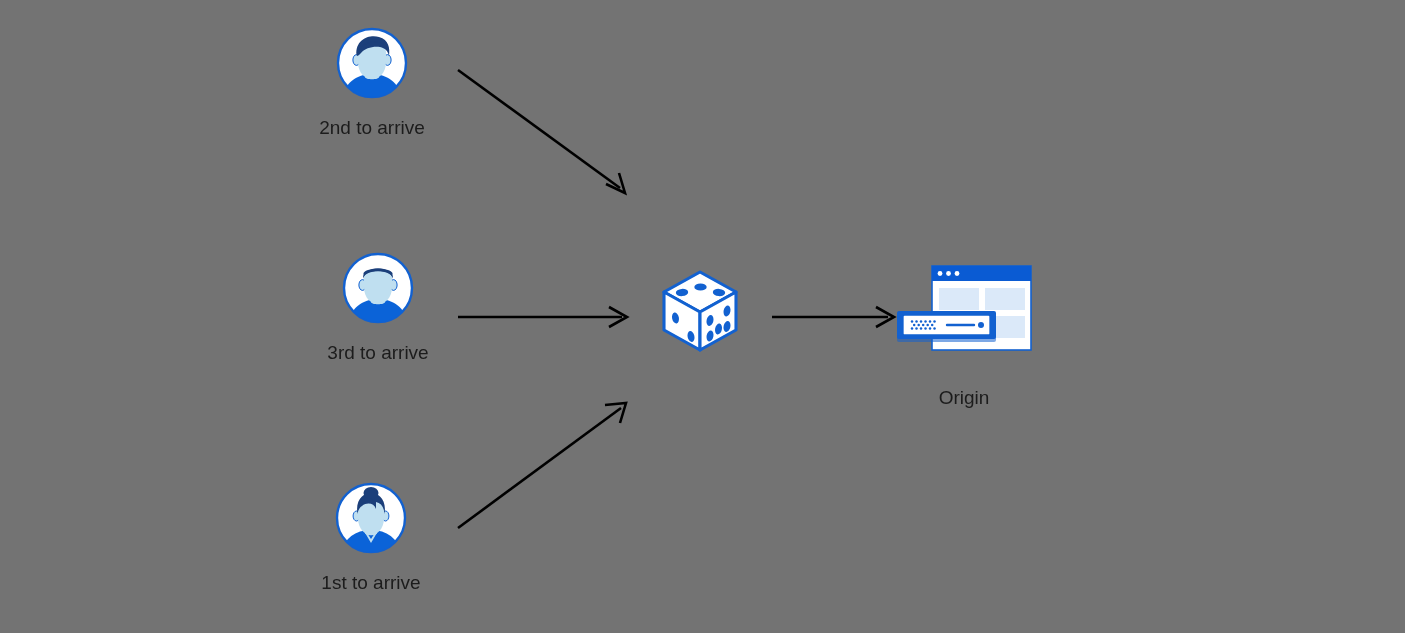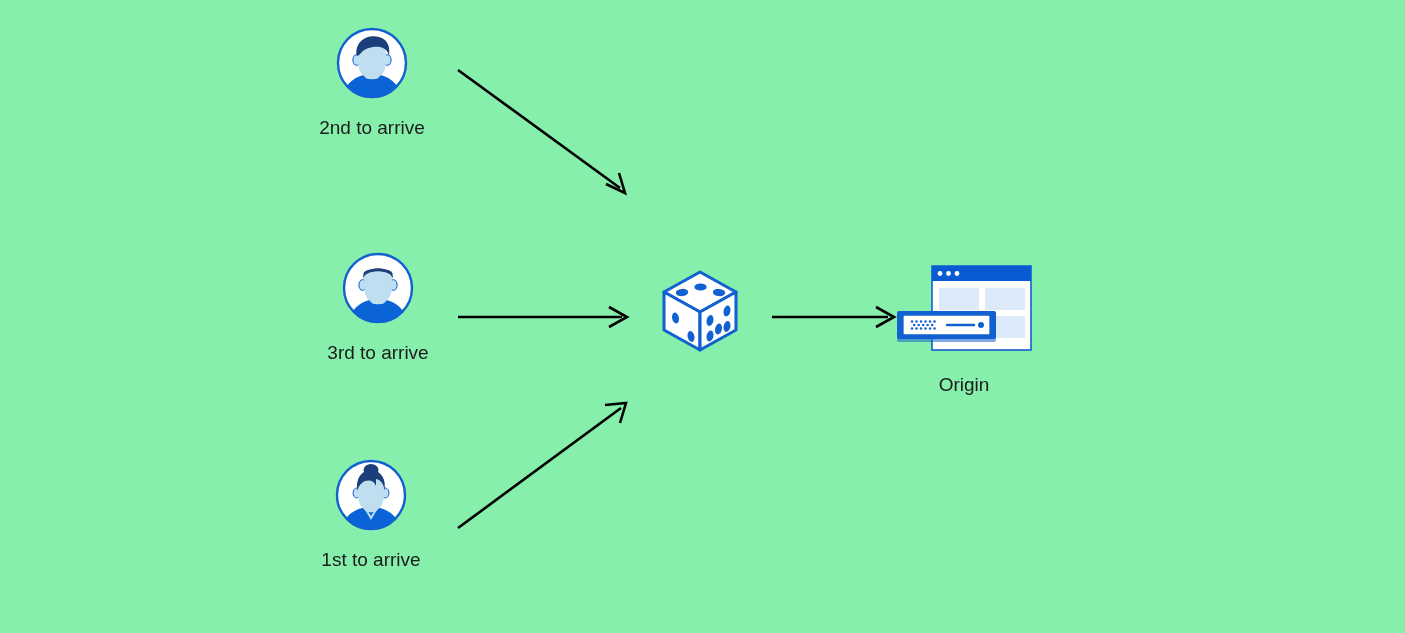--- a/index.html
+++ b/index.html
@@ -8,21 +8,21 @@
     background: #ffffff;
   }
   body {
     font-family: "Liberation Sans", sans-serif;
     -webkit-font-smoothing: antialiased;
   }
   #stage {
     position: relative;
     width: 1405px;
     height: 633px;
-    background: #86efac;
+    background: #737373;
     overflow: hidden;
   }
   .node {
     position: absolute;
     display: flex;
     flex-direction: column;
     align-items: center;
   }
   .node-label {
     font-size: 19px;
@@ -121,21 +121,21 @@
           <path d="M23 26 C23 15 51 15 51 26 L51 36 C51 47 44 53 37 53 C30 53 23 47 23 36 Z" fill="#bfdff0"></path>
 
           <path d="M22 28 C21 14 53 14 52 28 C51 23 47 20 37 20 C27 20 23 23 22 28 Z" fill="#1b3f7a"></path>
           <path d="M22.5 27 C24 18 50 18 51.5 27 L51.5 22 C48 16 26 16 22.5 22 Z" fill="#1b3f7a"></path>
         </g>
       </svg>
     </div>
     <div class="node-label avatar-label">3rd to arrive</div>
   </div>
 
-  <div class="node" style="left:285px; top:458px; width:172px;">
+  <div class="node" style="left:285px; top:481px; width:172px;">
     <div class="avatar-wrap">
       <svg viewBox="0 0 74 74" width="74" height="74">
         <defs>
           <clipPath id="clipC">
               <circle cx="37" cy="37" r="34"></circle>
             </clipPath>
         </defs>
         <circle cx="37" cy="37" r="34" fill="#ffffff" stroke="#1261d0" stroke-width="2.4"></circle>
         <g clip-path="url(#clipC)">
 
@@ -187,21 +187,21 @@
           <ellipse cx="56" cy="56.5" rx="3.4" ry="5.6" transform="rotate(12 56 56.5)"></ellipse>
           <ellipse cx="73" cy="47" rx="3.4" ry="5.6" transform="rotate(12 73 47)"></ellipse>
           <ellipse cx="64.5" cy="65" rx="3.4" ry="5.6" transform="rotate(12 64.5 65)"></ellipse>
           <ellipse cx="73" cy="62.5" rx="3.4" ry="5.6" transform="rotate(12 73 62.5)"></ellipse>
           <ellipse cx="56" cy="72" rx="3.4" ry="5.6" transform="rotate(12 56 72)"></ellipse>
         </g>
       </svg>
     </div>
   </div>
 
-  <div class="node" style="left:891px; top:257px; width:146px;">
+  <div class="node" style="left:891px; top:257px; width:146px;gap:13px;">
     <div class="origin-wrap">
       <svg viewBox="0 0 146 100" width="146" height="100">
 
         <g>
 
           <rect x="41" y="9" width="99" height="84" fill="#ffffff" stroke="#1261d0" stroke-width="1.6"></rect>
 
           <rect x="41" y="9" width="99" height="15" fill="#0a5bd3"></rect>
           <circle cx="49" cy="16.5" r="2.4" fill="#ffffff"></circle>
           <circle cx="57.5" cy="16.5" r="2.4" fill="#ffffff"></circle>

